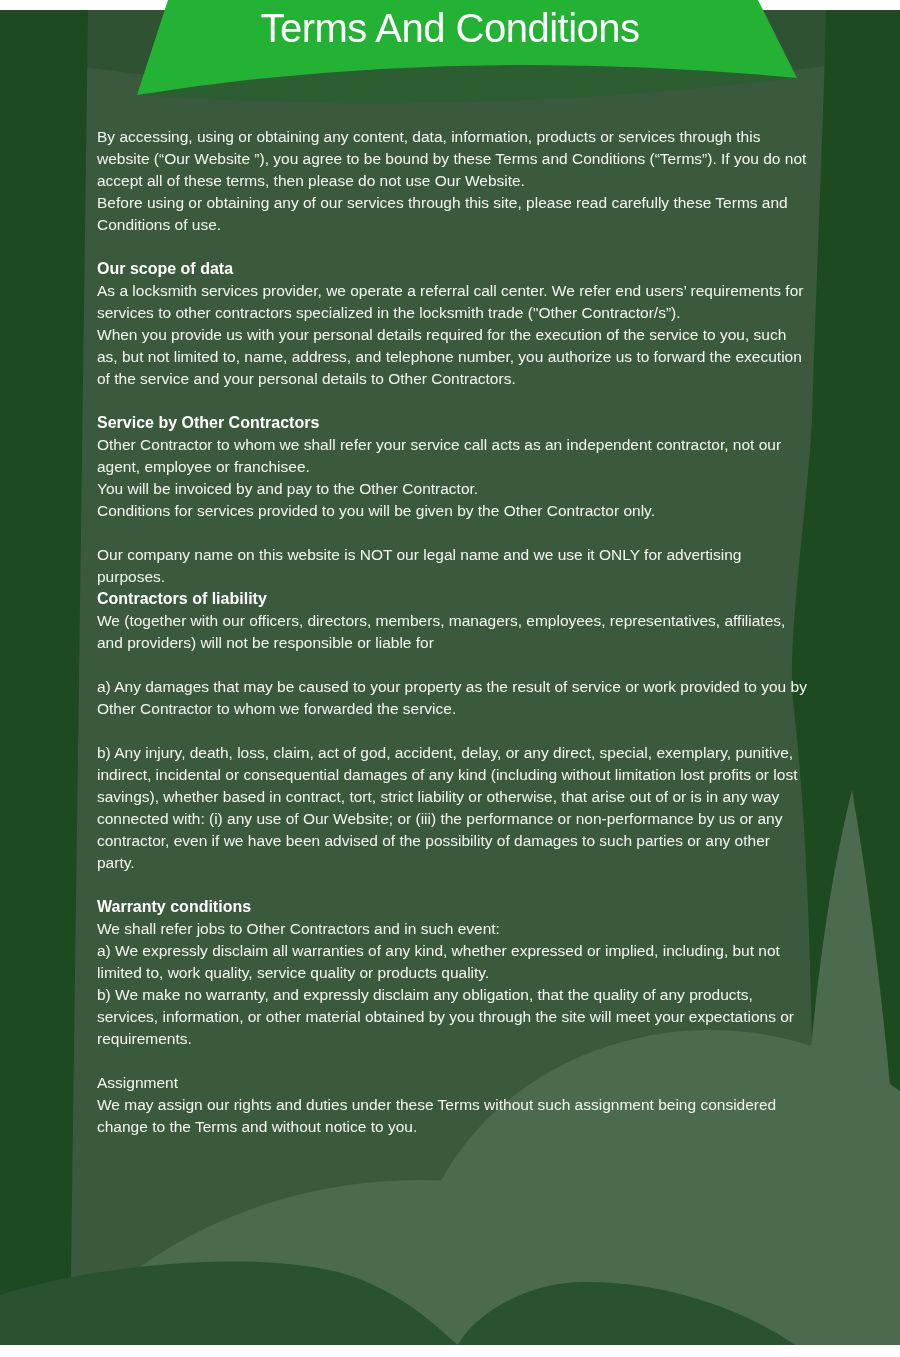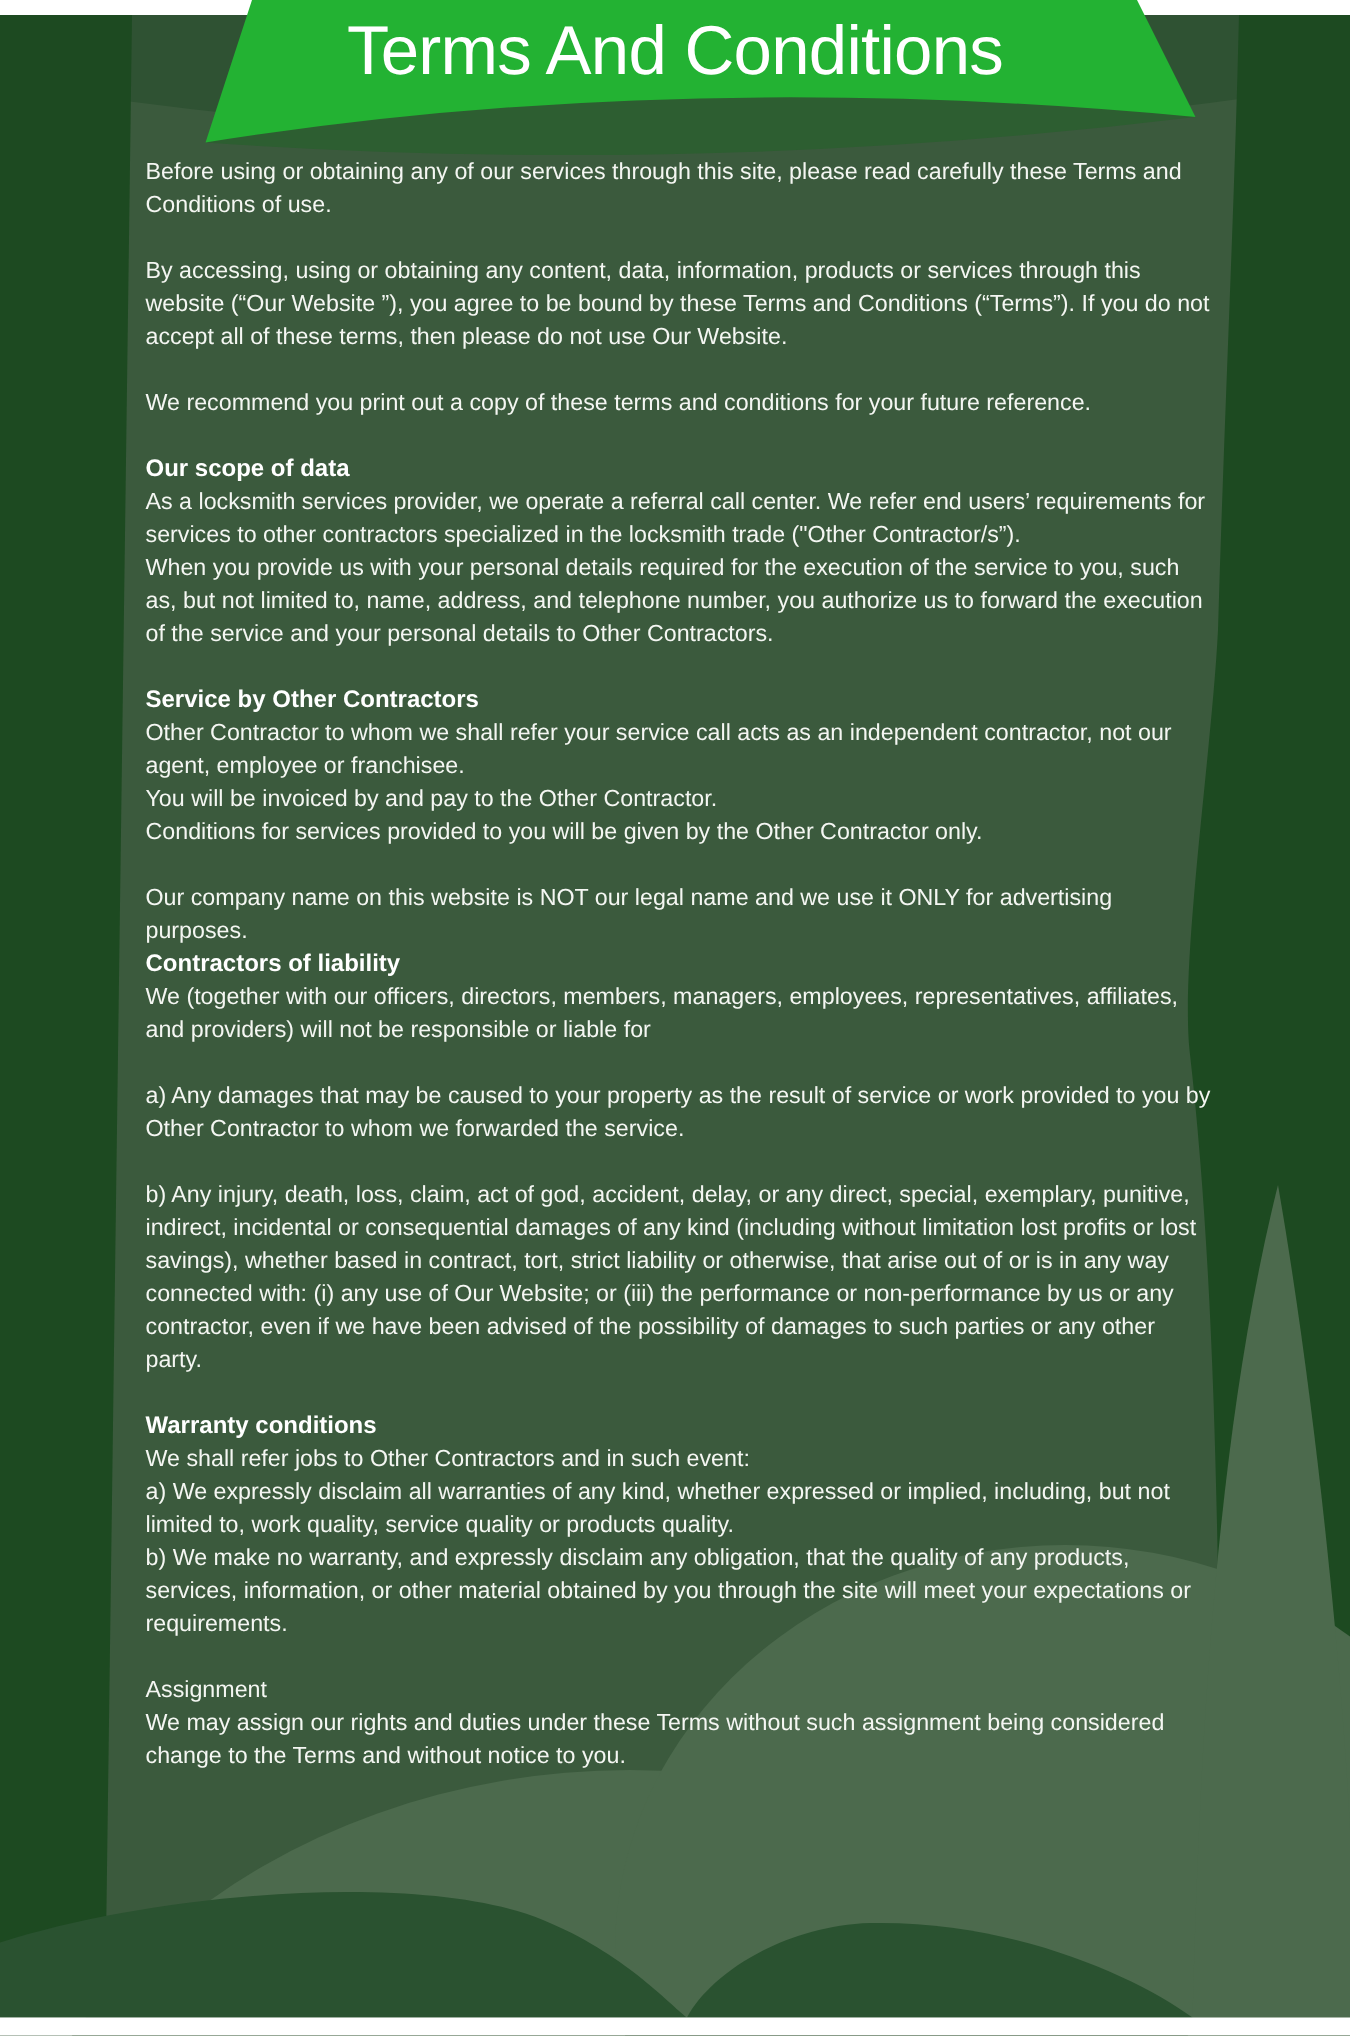--- a/index.html
+++ b/index.html
@@ -6,21 +6,21 @@
   body{
     width:900px;height:1357px;position:relative;overflow:hidden;
     background:var(--page,#ffffff);
     font-family:"Liberation Sans","DejaVu Sans",sans-serif;
   }
   .bg-svg{position:absolute;left:0;top:0;width:900px;height:1357px;display:block;}
   .ribbon-svg{position:absolute;left:0;top:0;width:900px;height:130px;display:block;}
   .banner-title{
     position:absolute;left:140px;top:6px;width:620px;
     text-align:center;
-    font-size:46px;font-weight:normal;letter-spacing:-0.5px;
+    font-size:40px;font-weight:normal;letter-spacing:-0.5px;
     color:#ffffff;
     z-index:5;
   }
   .terms-content{
     position:absolute;left:97px;top:104px;width:712px;
     color:var(--text,#f4f6f2);
     font-size:15.5px;line-height:22px;
     z-index:4;
   }
   .block{white-space:pre-line;margin:0;}
@@ -45,23 +45,22 @@
 </svg>
 
 <svg class="ribbon-svg" viewBox="0 0 900 130" preserveAspectRatio="none">
   <path d="M137,95 Q470,118 797,78 L763,20 L168,20 Z" fill="#2d5e31"></path>
   <path d="M168,0 L758,0 L797,78 Q450,45 137,95 Z" fill="#23b233"></path>
 </svg>
 
 <div class="banner-title">Terms And Conditions</div>
 
 <div class="terms-content">
+    <div class="block p gap">By accessing, using or obtaining any content, data, information, products or services through this website (“Our Website ”), you agree to be bound by these Terms and Conditions (“Terms”). If you do not accept all of these terms, then please do not use Our Website.</div>
     <div class="block p">Before using or obtaining any of our services through this site, please read carefully these Terms and Conditions of use.</div>
-    <div class="block p gap">By accessing, using or obtaining any content, data, information, products or services through this website (“Our Website ”), you agree to be bound by these Terms and Conditions (“Terms”). If you do not accept all of these terms, then please do not use Our Website.</div>
-    <div class="block p gap">We recommend you print out a copy of these terms and conditions for your future reference.</div>
     <div class="block h gap">Our scope of data</div>
     <div class="block p">As a locksmith services provider, we operate a referral call center. We refer end users’ requirements for services to other contractors specialized in the locksmith trade ("Other Contractor/s”).</div>
     <div class="block p">When you provide us with your personal details required for the execution of the service to you, such as, but not limited to, name, address, and telephone number, you authorize us to forward the execution of the service and your personal details to Other Contractors.</div>
     <div class="block h gap">Service by Other Contractors</div>
     <div class="block p">Other Contractor to whom we shall refer your service call acts as an independent contractor, not our agent, employee or franchisee.
 You will be invoiced by and pay to the Other Contractor.
 Conditions for services provided to you will be given by the Other Contractor only.</div>
     <div class="block p gap">Our company name on this website is NOT our legal name and we use it ONLY for advertising purposes.</div>
     <div class="block h">Contractors of liability</div>
     <div class="block p">We (together with our officers, directors, members, managers, employees, representatives, affiliates, and providers) will not be responsible or liable for</div>

